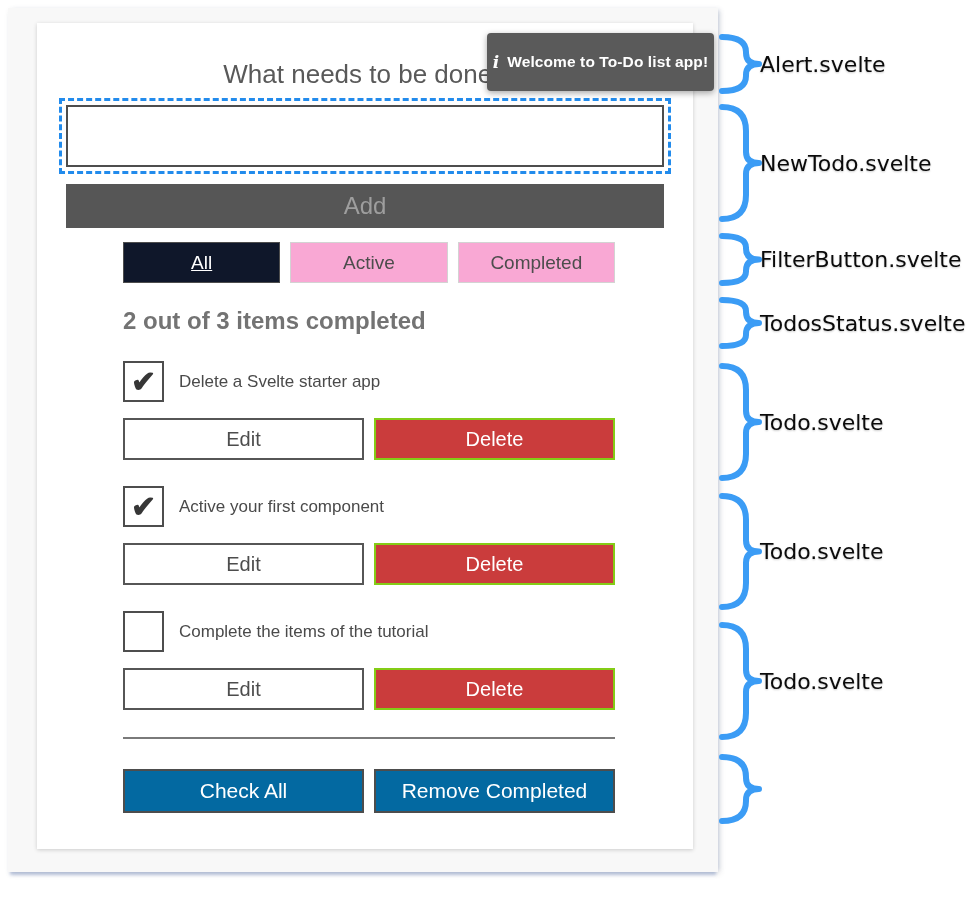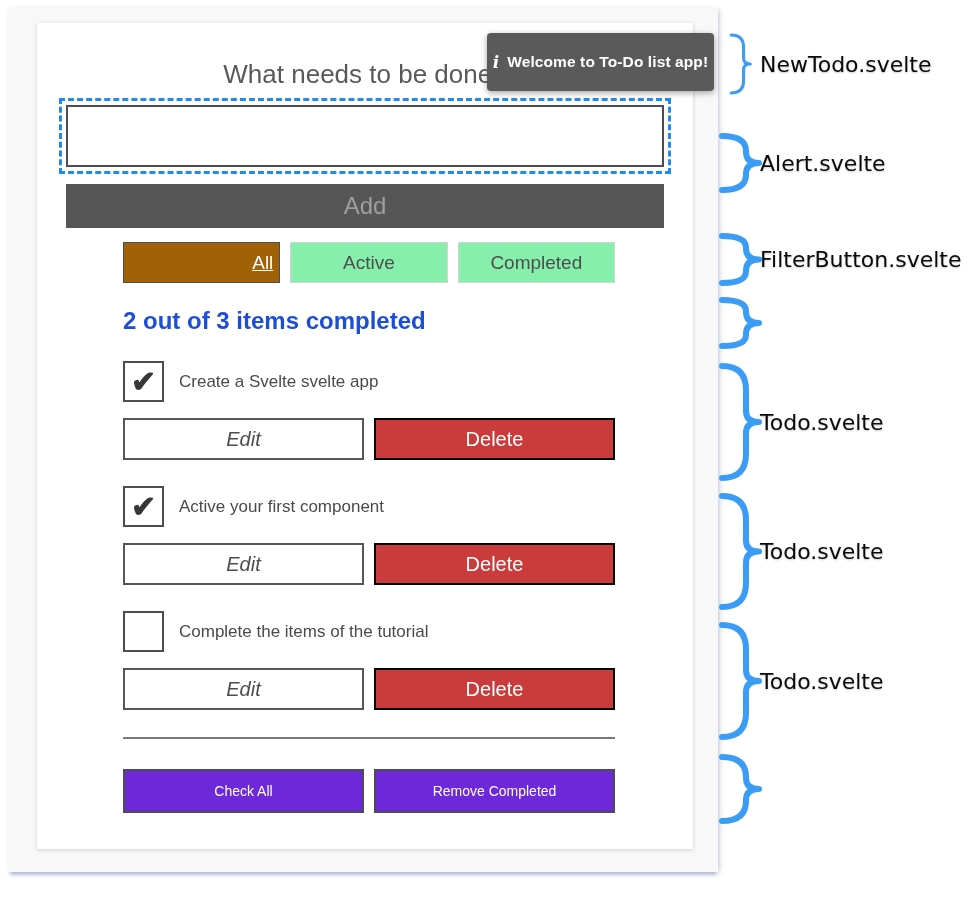--- a/index.html
+++ b/index.html
@@ -65,66 +65,66 @@
     color: #9e9e9e; font-size: 24px;
     font-family: inherit;
   }
 
   
   .list-section { width: 492px; margin-left: 86px; }
 
   .filter-row { display: flex; gap: 10px; margin-top: 14px; }
   .filter-btn {
     flex: 1; height: 41px;
-    background: #86efac; border: 1px solid #d3d3d3;
+    background: #f9a8d4; border: 1px solid #d3d3d3;
     color: #4d4d4d; font-size: 19px; font-family: inherit;
     cursor: pointer;
   }
   .filter-btn.selected {
-    background: #a16207; border-color: #4d4d4d;
-    color: #ffffff; text-decoration: underline; text-align: right;
+    background: #0f172a; border-color: #4d4d4d;
+    color: #ffffff; text-decoration: underline;
   }
 
   .status-heading {
-    margin: 24px 0 0; font-size: 24px; font-weight: bold; color: #1d4ed8;
+    margin: 24px 0 0; font-size: 24px; font-weight: bold; color: #737373;
   }
 
   .todo { margin-top: 26px; }
   .todo:first-of-type { margin-top: 37px; }
   .todo-check-row { display: flex; align-items: center; }
   .checkbox {
     width: 41px; height: 41px; flex: none;
     border: 2px solid #4d4d4d; background: #fff;
     display: flex; align-items: center; justify-content: center;
     cursor: pointer;
   }
   .checkmark { font-size: 30px; line-height: 1; color: #363636; font-weight: bold; }
   .todo-label { margin-left: 15px; font-size: 17px; color: #4a4a4a; }
 
   .todo-btn-row { display: flex; gap: 10px; margin-top: 16px; }
   .edit-btn {
     flex: 1; height: 42px; background: #ffffff;
     border: 2px solid #565656; color: #4d4d4d;
-    font-size: 20px; font-family: inherit; cursor: pointer; font-style: italic;
+    font-size: 20px; font-family: inherit; cursor: pointer;
   }
   .delete-btn {
     flex: 1; height: 42px; background: #ca3c3c;
-    border: 2px solid #000000; color: #ffffff;
+    border: 2px solid #84cc16; color: #ffffff;
     font-size: 20px; font-family: inherit; cursor: pointer;
   }
 
   .divider {
     margin: 27px 0 0; border: none; border-top: 2px solid #7a7a7a;
   }
 
   .actions-row { display: flex; gap: 10px; margin-top: 30px; }
   .action-btn {
-    flex: 1; height: 44px; background: #6d28d9;
+    flex: 1; height: 44px; background: #0369a1;
     border: 2px solid #4d4d4d; color: #ffffff;
-    font-size: 14px; font-family: inherit; cursor: pointer;
+    font-size: 21px; font-family: inherit; cursor: pointer;
   }
 
   
   .annotations { position: absolute; left: 718px; top: 0; width: 250px; height: 900px; }
   .annotation { position: absolute; left: 0; display: flex; align-items: center; }
   .annotation .brace { width: 46px; height: 100%; flex: none; display: block; }
   .annotation-label {
     font-family: "DejaVu Sans", sans-serif;
     font-size: 22px; color: #0a0a0a;
     margin-left: -4px; white-space: nowrap;
@@ -160,21 +160,21 @@
         <button class="filter-btn">Completed</button>
       </div>
 
       <h2 class="status-heading">2 out of 3 items completed</h2>
 
       <div class="todo">
         <div class="todo-check-row">
           <span class="checkbox">
             <span class="checkmark">✔</span>
           </span>
-          <span class="todo-label">Create a Svelte svelte app</span>
+          <span class="todo-label">Delete a Svelte starter app</span>
         </div>
         <div class="todo-btn-row">
           <button class="edit-btn">Edit</button>
           <button class="delete-btn">Delete</button>
         </div>
       </div>
 
       <div class="todo">
         <div class="todo-check-row">
           <span class="checkbox">
@@ -212,41 +212,42 @@
   </div>
 </div>
 
 <div class="alert">
   <span class="alert-icon">i</span>
   <span class="alert-text">Welcome to To-Do list app!</span>
 </div>
 
 <div class="annotations">
   <div class="annotation">
+    <svg class="brace" viewBox="0 0 46 62">
+        <path fill="none" stroke-width="6" stroke-linecap="round" stroke-linejoin="round" d="M 4 4 Q 28 4 28 19 L 28 20 Q 28 31 41 31 Q 28 31 28 42 L 28 43 Q 28 58 4 58" stroke="#3b9cf5"></path>
+      </svg>
+    <span class="annotation-label">Alert.svelte</span>
+  </div>
+  <div class="annotation">
     <svg class="brace" viewBox="0 0 46 120">
         <path fill="none" stroke-width="6" stroke-linecap="round" stroke-linejoin="round" d="M 4 4 Q 28 4 28 28 L 28 49 Q 28 60 41 60 Q 28 60 28 71 L 28 92 Q 28 116 4 116" stroke="#3b9cf5"></path>
       </svg>
     <span class="annotation-label">NewTodo.svelte</span>
   </div>
   <div class="annotation">
-    <svg class="brace" viewBox="0 0 46 62">
-        <path fill="none" stroke-width="6" stroke-linecap="round" stroke-linejoin="round" d="M 4 4 Q 28 4 28 19 L 28 20 Q 28 31 41 31 Q 28 31 28 42 L 28 43 Q 28 58 4 58" stroke="#3b9cf5"></path>
-      </svg>
-    <span class="annotation-label">Alert.svelte</span>
-  </div>
-  <div class="annotation">
     <svg class="brace" viewBox="0 0 46 55">
         <path fill="none" stroke-width="6" stroke-linecap="round" stroke-linejoin="round" d="M 4 4 Q 28 4 28 15.5 L 28 16.5 Q 28 27.5 41 27.5 Q 28 27.5 28 38.5 L 28 39.5 Q 28 51 4 51" stroke="#3b9cf5"></path>
       </svg>
     <span class="annotation-label">FilterButton.svelte</span>
   </div>
   <div class="annotation">
     <svg class="brace" viewBox="0 0 46 54">
         <path fill="none" stroke-width="6" stroke-linecap="round" stroke-linejoin="round" d="M 4 4 Q 28 4 28 15 L 28 16 Q 28 27 41 27 Q 28 27 28 38 L 28 39 Q 28 50 4 50" stroke="#3b9cf5"></path>
       </svg>
+    <span class="annotation-label">TodosStatus.svelte</span>
   </div>
   <div class="annotation">
     <svg class="brace" viewBox="0 0 46 120">
         <path fill="none" stroke-width="6" stroke-linecap="round" stroke-linejoin="round" d="M 4 4 Q 28 4 28 28 L 28 49 Q 28 60 41 60 Q 28 60 28 71 L 28 92 Q 28 116 4 116" stroke="#3b9cf5"></path>
       </svg>
     <span class="annotation-label">Todo.svelte</span>
   </div>
   <div class="annotation">
     <svg class="brace" viewBox="0 0 46 119">
         <path fill="none" stroke-width="6" stroke-linecap="round" stroke-linejoin="round" d="M 4 4 Q 28 4 28 28 L 28 48.5 Q 28 59.5 41 59.5 Q 28 59.5 28 70.5 L 28 91 Q 28 115 4 115" stroke="#3b9cf5"></path>

